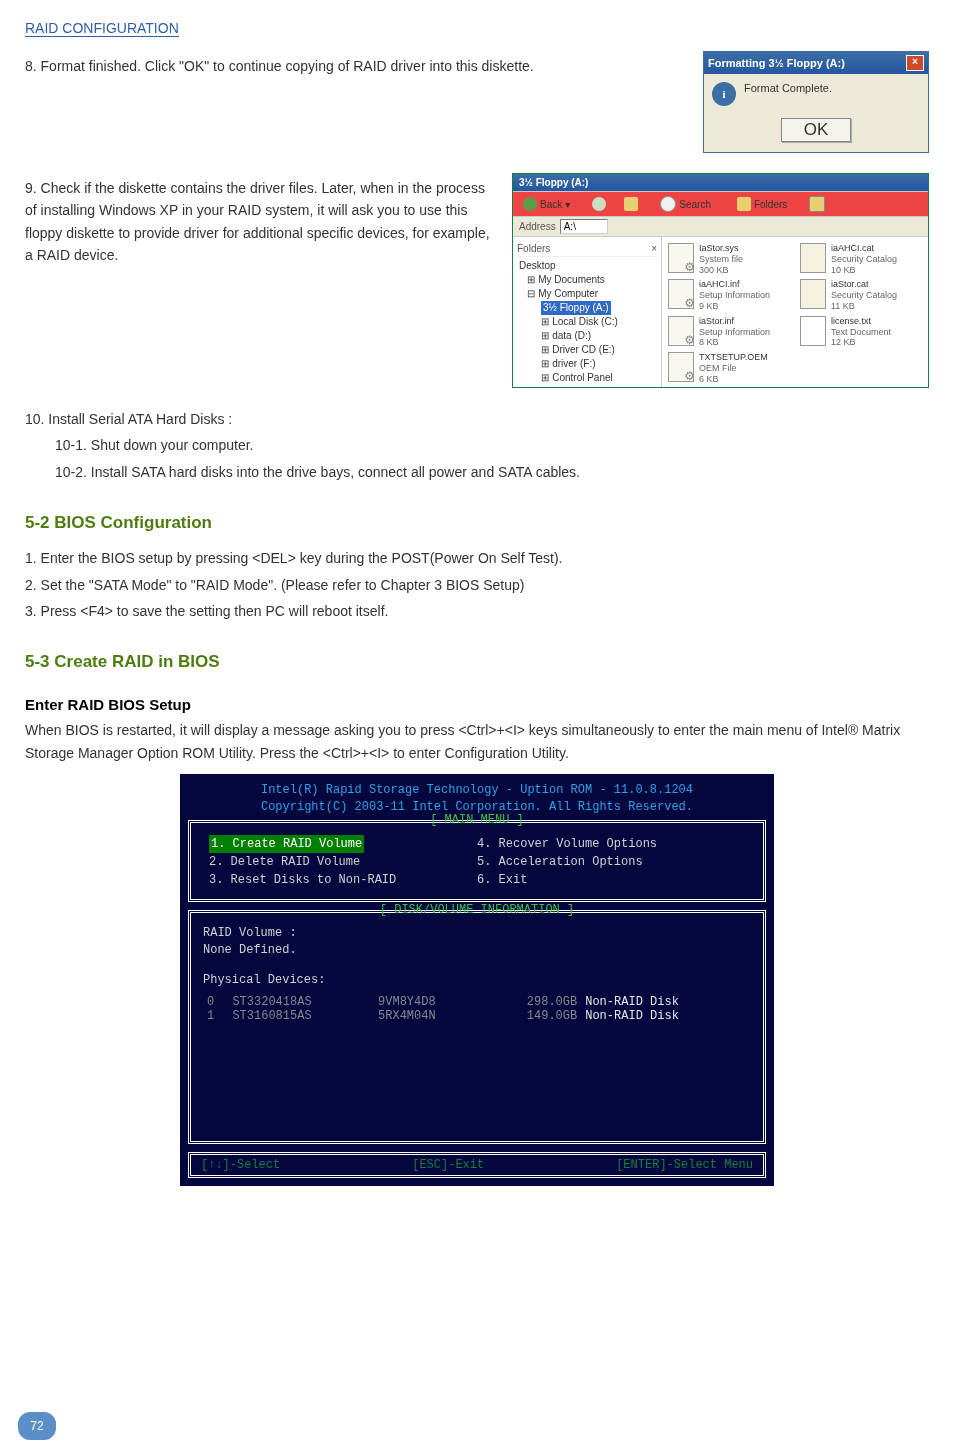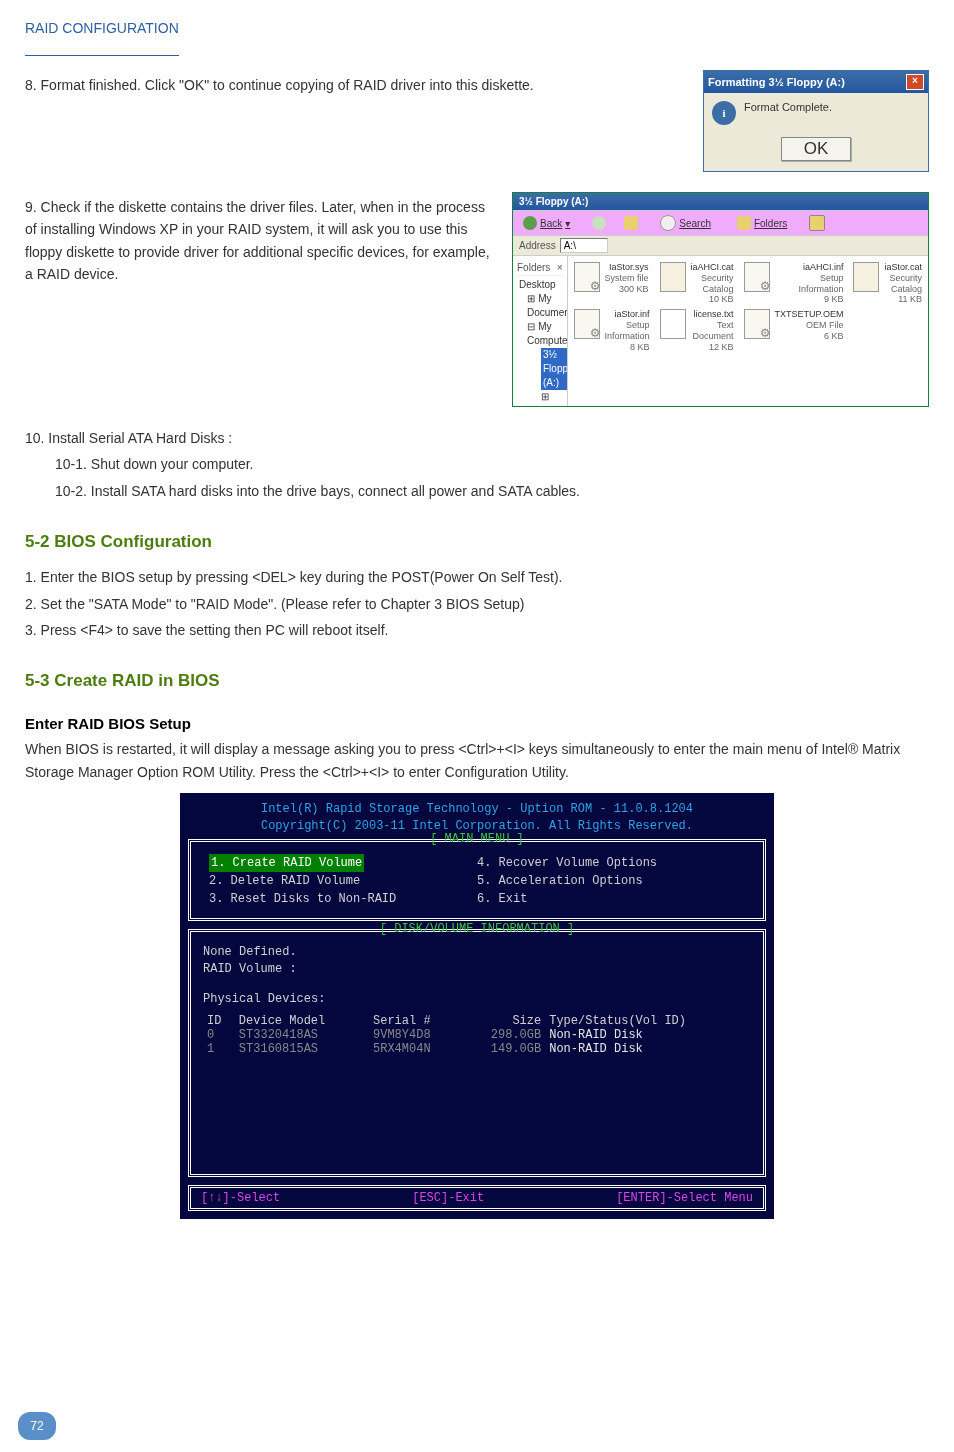--- a/index.html
+++ b/index.html
@@ -8,21 +8,21 @@
     color: #333;
     margin: 0;
     padding: 20px 25px;
     width: 904px;
     background: #fff;
   }
   .header-title {
     color: #2e5fa3;
     font-size: 14px;
     border-bottom: 1px solid #2e5fa3;
-    padding-bottom: 19px;
+    padding-bottom: 0;
     margin-bottom: 14px;
     display: inline-block;
     text-align: center;
   }
   .body-text {
     line-height: 1.6;
     color: #333;
     margin: 4px 0;
   }
   .two-col {
@@ -116,29 +116,28 @@
   }
   .exp-menubar {
     background: #ece9d8;
     padding: 2px 6px;
     color: #333;
     display: flex;
     gap: 10px;
     font-size: 10px;
   }
   .exp-toolbar {
-    background: #f0abfc;
+    background: #ef4444;
     border-top: 1px solid #ccc;
     border-bottom: 1px solid #ccc;
     padding: 3px 6px;
     display: flex;
     gap: 18px;
     align-items: center;
     color: #333;
-    text-decoration: underline;
   }
   .exp-toolbtn {
     display: inline-flex;
     align-items: center;
     gap: 3px;
     padding: 1px 4px;
   }
   .tb-icon {
     width: 14px; height: 14px;
     border-radius: 50%;
@@ -188,24 +187,23 @@
   .exp-tree .sel {
     background: #316ac5;
     color: #fff;
     padding: 0 2px;
     display: inline-block;
   }
   .exp-content {
     flex: 1;
     padding: 6px;
     display: grid;
-    grid-template-columns: 1fr 1fr 1fr 1fr;
+    grid-template-columns: 1fr 1fr;
     gap: 4px 10px;
     align-content: start;
-    text-align: right;
   }
   .file-item {
     display: flex;
     gap: 5px;
     align-items: flex-start;
   }
   .file-icon {
     width: 24px; height: 28px;
     flex-shrink: 0;
     border: 1px solid #999;
@@ -283,21 +281,21 @@
   .bios-table td { padding: 0 4px; white-space: nowrap; }
   .bios-green { color: #e5e5e5; margin-top: 35px; }
   .bios-gray { color: #888; }
   .bios-spacer { height: 110px; }
   .bios-footer {
     border: 3px double #fff;
     margin: 0 6px 6px;
     padding: 3px 10px;
     display: flex;
     justify-content: space-between;
-    color: #d946ef;
+    color: #15803d;
     font-family: Liberation Mono, monospace;
   }
 
   
   .page-badge {
     position: fixed;
     left: 18px;
     bottom: 12px;
     width: 34px; height: 24px;
     border: 2px solid #5a8fc8;
@@ -475,33 +473,26 @@
       <div class="bios-menu-col">
         <div class="bios-menu-item">4. Recover Volume Options</div>
         <div class="bios-menu-item">5. Acceleration Options</div>
         <div class="bios-menu-item">6. Exit</div>
       </div>
     </div>
   </div>
   <div class="bios-box">
     <div class="bios-box-title">[ DISK/VOLUME INFORMATION ]</div>
     <div class="bios-info">
+      <div class="bios-info-row">RAID Volume :</div>
       <div class="bios-info-row">None Defined.</div>
-      <div class="bios-info-row">RAID Volume :</div>
       <br>
       <div class="bios-info-row">Physical Devices:</div>
       <table class="bios-table">
         <tbody>
-            <tr>
-          <td>ID</td>
-          <td>Device Model</td>
-          <td>Serial #</td>
-          <td style="text-align:right">Size</td>
-          <td>Type/Status(Vol ID)</td>
-        </tr>
         <tr class="bios-gray">
           <td>0</td>
           <td>ST3320418AS</td>
           <td>9VM8Y4D8</td>
           <td style="text-align:right">298.0GB</td>
           <td class="bios-green">Non-RAID Disk</td>
         </tr>
         <tr class="bios-gray">
           <td>1</td>
           <td>ST3160815AS</td>

